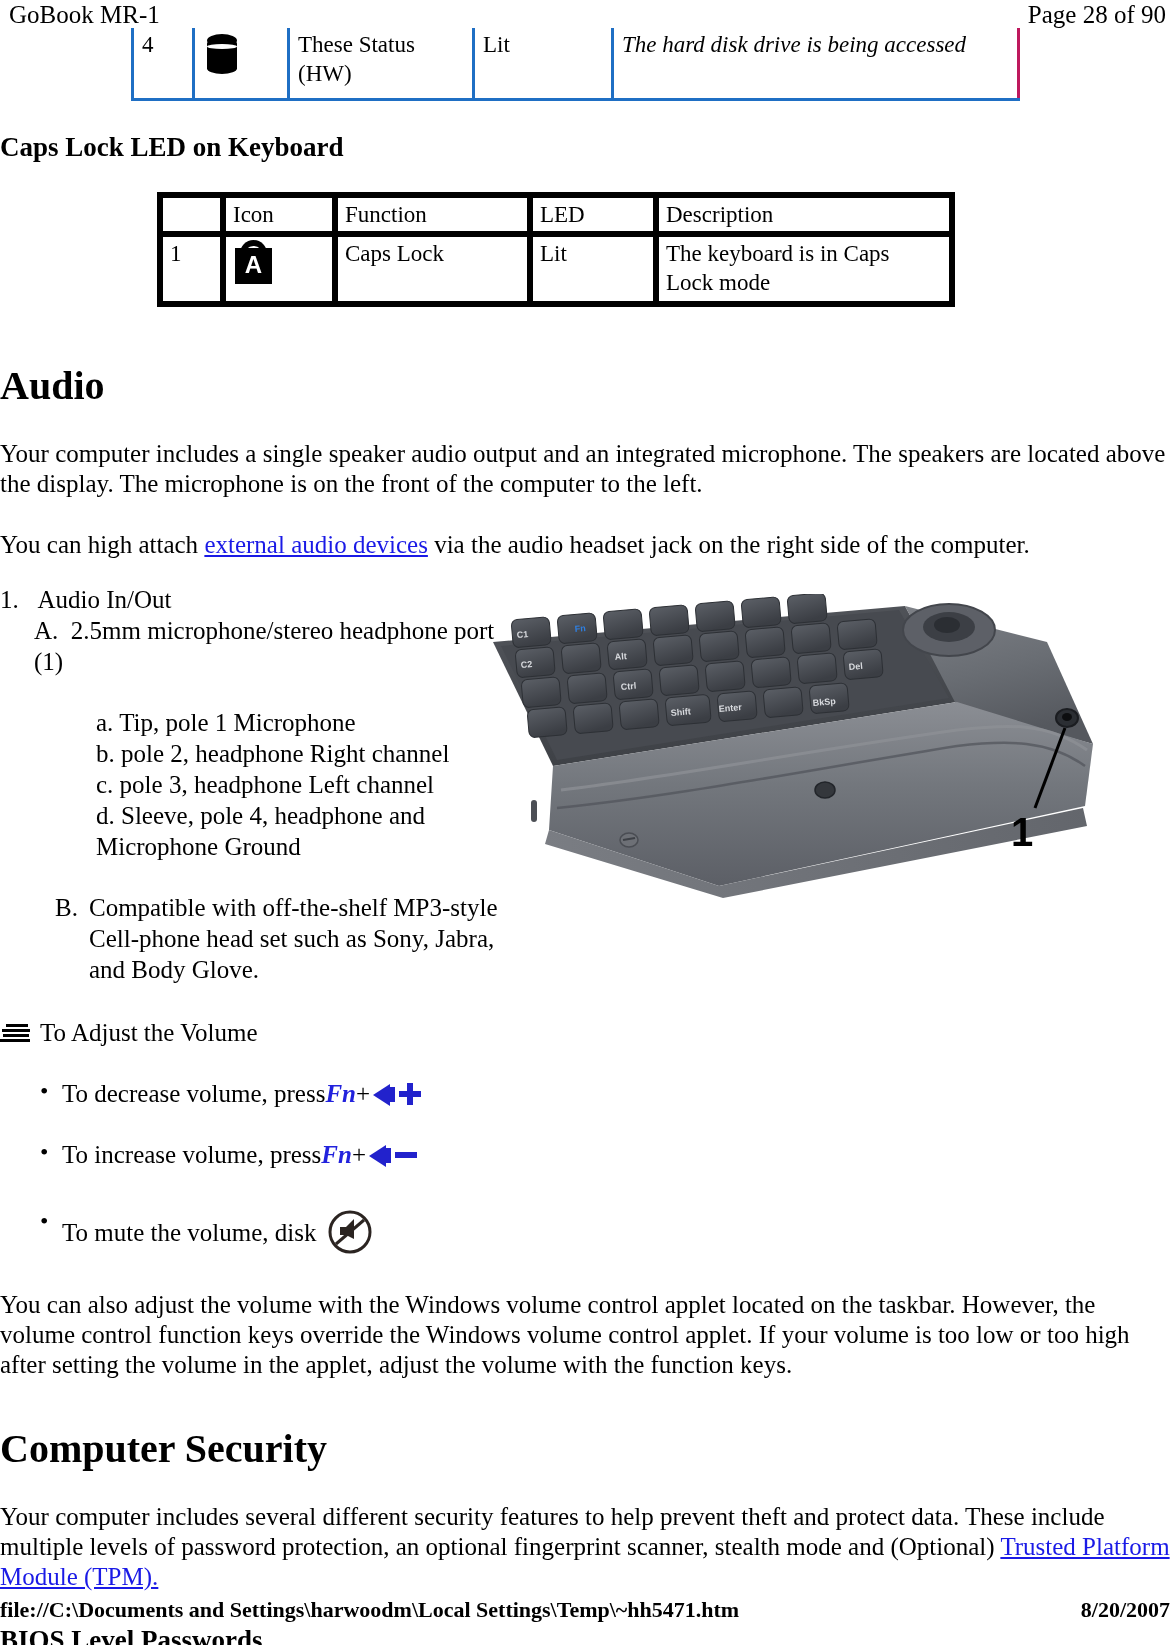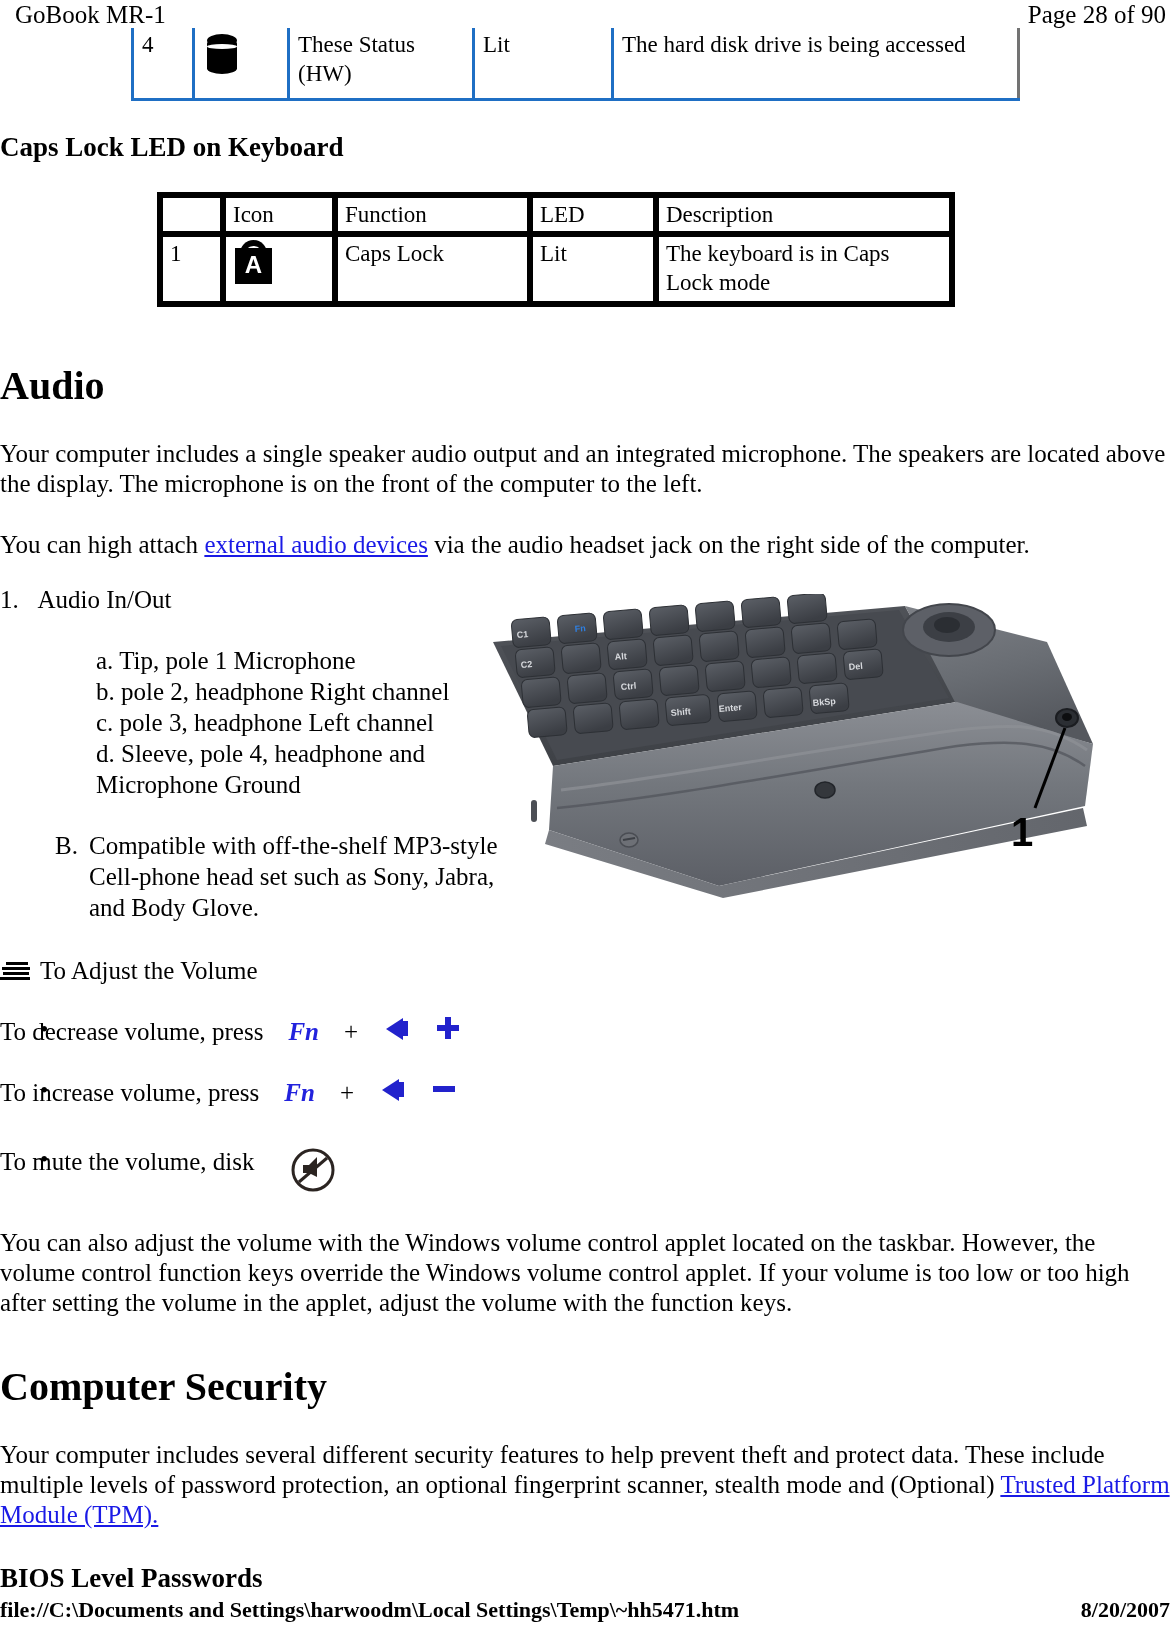--- a/index.html
+++ b/index.html
@@ -29,21 +29,21 @@
     top: 0px;
     left: 0px;
     width: 1170px;
     height: 32px;
     display: flex;
     align-items: flex-start;
     justify-content: space-between;
     font-size: 25px;
     line-height: 30px;
   }
-  .page-header .hdr-left { padding-left: 15px; }
+  .page-header .hdr-left { padding-left: 9px; }
   .page-header .hdr-right { padding-right: 4px; }
 
   
   .page-footer {
     position: absolute;
     top: 1596px;
     left: 0px;
     width: 1170px;
     display: flex;
     align-items: baseline;
@@ -76,21 +76,22 @@
   }
   table.tbl-disk td {
     border-left: 3px solid #1f6fc4;
     border-bottom: 3px solid #1f6fc4;
     border-top: 0;
     border-right: 0;
     padding: 2px 6px 10px 8px;
     vertical-align: top;
   }
   table.tbl-disk td:last-child {
-    border-right: 3px solid #737373;
+    border-right: 3px solid #be185d;
+    font-style: italic;
   }
   .tbl-disk .c-num   { width: 44px; }
   .tbl-disk .c-icon  { width: 78px; }
   .tbl-disk .c-func  { width: 168px; }
   .tbl-disk .c-led   { width: 122px; }
 
   
   table.tbl-caps {
     margin-left: 157px;
     width: 798px;
@@ -257,23 +258,23 @@
 
   ul.bullets {
     list-style: none;
     margin: 0;
     padding: 0;
   }
   ul.bullets > li {
     font-size: 25px;
     line-height: 31px;
     position: relative;
+    padding-left: 62px;
     display: flex;
-    align-items: flex-start;
-    gap: 25px;
+    align-items: center;
   }
   ul.bullets > li::before {
     content: "\2022";
     position: absolute;
     left: 40px;
     top: -2px;
     font-size: 24px;
   }
   .fn-key {
     color: #2222dd;
@@ -401,20 +402,24 @@
     <p class="doc-p"><span>You can high attach </span><a class="doc-link" href="#">external audio devices</a><span> via the audio headset jack on the right side of the computer.</span></p>
 
     <div style="height:24px"></div>
     <div class="two-col">
 
       <div class="list-col">
         <div class="li-row ind-1">
           <span>1.</span>
           &nbsp;&nbsp;<span>Audio In/Out</span>
         </div>
+        <div class="li-row ind-2">
+          <span>A.</span>
+          &nbsp;<span>2.5mm microphone/stereo headphone port (1)</span>
+        </div>
 
         <div style="height:30px"></div>
 
         <div class="li-row ind-3">a. Tip, pole 1 Microphone</div>
         <div class="li-row ind-3">b. pole 2, headphone Right channel</div>
         <div class="li-row ind-3">c.  pole 3, headphone Left channel</div>
         <div class="li-row ind-3">d. Sleeve, pole 4, headphone and Microphone Ground</div>
 
         <div style="height:30px"></div>
 

